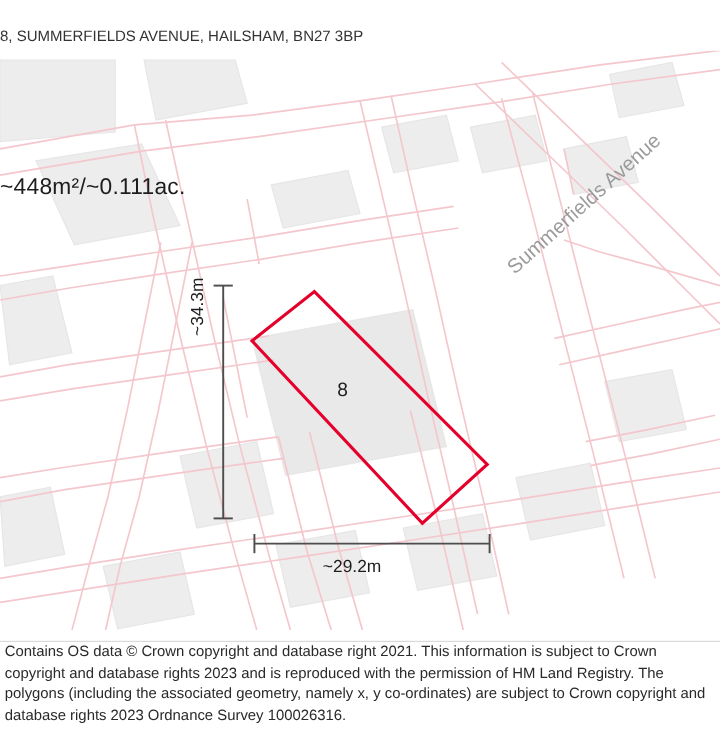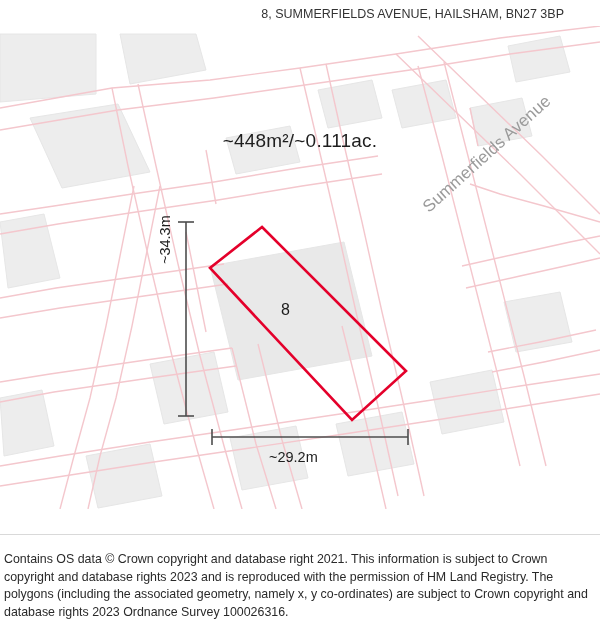--- a/index.html
+++ b/index.html
@@ -10,22 +10,22 @@
   body {
     width: 600px;
     height: 625px;
     font-family: "Liberation Sans", sans-serif;
     color: #222222;
     overflow: hidden;
     position: relative;
   }
   .header {
     width: 564px;
-    padding-top: 6px;
-    text-align: right;
+    padding-top: 22px;
+    text-align: left;
   }
   .header .title {
     font-size: 12.5px;
     color: #333333;
     line-height: 16px;
     white-space: nowrap;
   }
   .header .subtitle {
     font-size: 12.5px;
     color: #333333;
@@ -43,21 +43,21 @@
   .map-svg {
     position: absolute;
     left: 0;
     top: 0;
   }
   .area-label {
     position: absolute;
     left: 0;
     top: 104px;
     width: 600px;
-    text-align: center;
+    text-align: left;
     font-size: 19px;
     color: #1d1d1d;
     letter-spacing: 0.2px;
   }
   .plot-number {
     position: absolute;
     left: 281px;
     top: 275px;
     font-size: 16px;
     color: #1d1d1d;
@@ -89,21 +89,21 @@
     white-space: nowrap;
     transform: rotate(-42deg);
     transform-origin: left top;
   }
   .footer {
     position: absolute;
     left: 0;
     top: 534px;
     width: 600px;
     border-top: 1px solid #d9d9d9;
-    padding: 16px 4px 0 4px;
+    padding: 0 4px 0 4px;
     box-sizing: border-box;
   }
   .footer p {
     margin: 0;
     font-size: 12.4px;
     line-height: 17.5px;
     color: #2a2a2a;
   }
 </style>
 </head>

